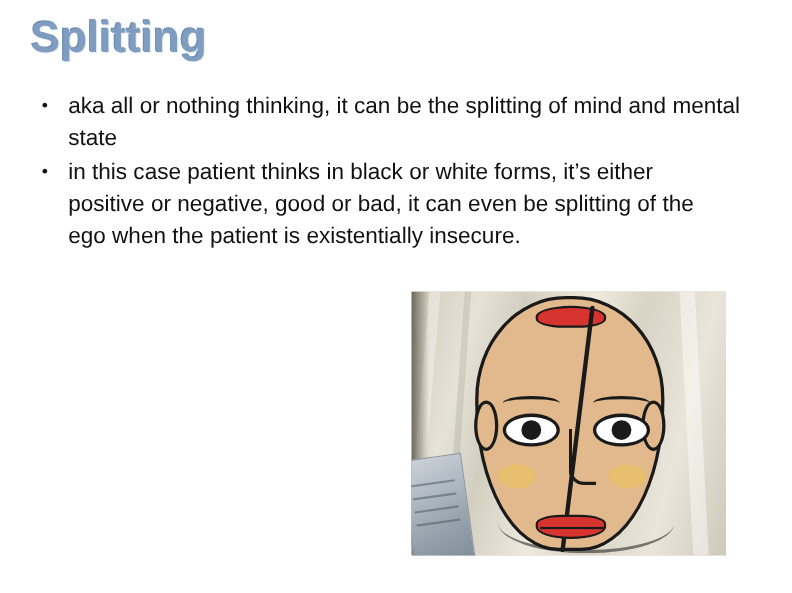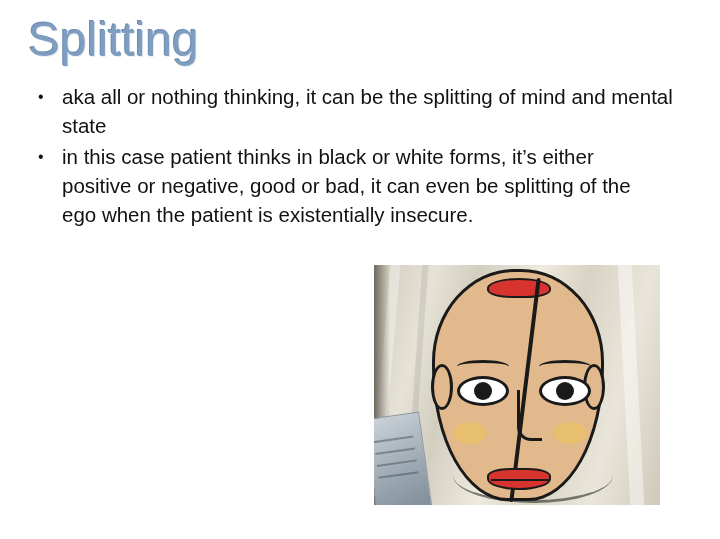--- a/index.html
+++ b/index.html
@@ -18,22 +18,22 @@
     width: 720px;
     height: 539px;
     background: #ffffff;
     box-sizing: border-box;
   }
   .slide-title {
     position: absolute;
     left: 28px;
     top: 12px;
     font-family: "Liberation Sans", sans-serif;
-    font-size: 48px;
-    font-weight: normal;
+    font-size: 40px;
+    font-weight: bold;
     color: #7f9dc0;
     letter-spacing: 0px;
     text-shadow:
        1px 1px 0 #e8eef5,
       -1px -1px 0 #6d8cb0;
   }
   .bullets {
     position: absolute;
     left: 20px;
     top: 82px;

